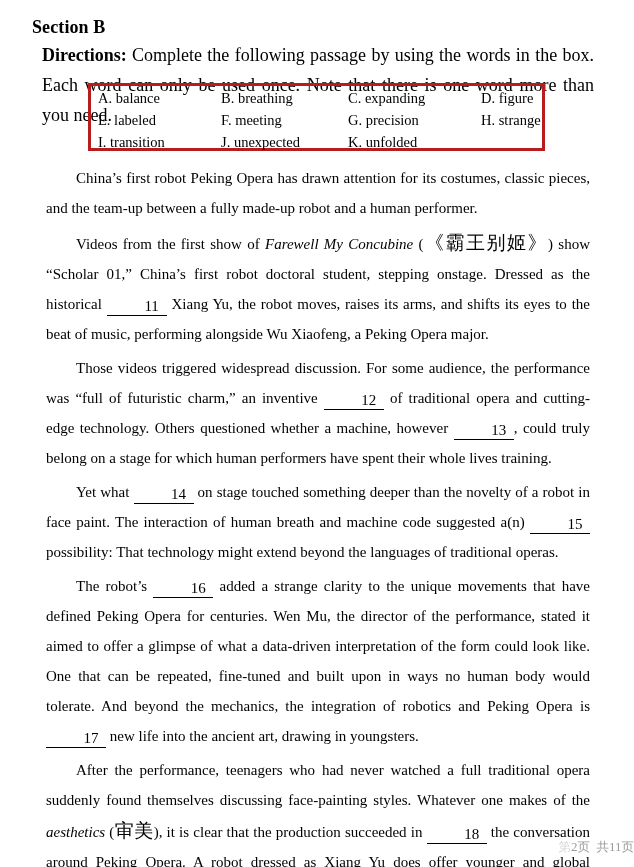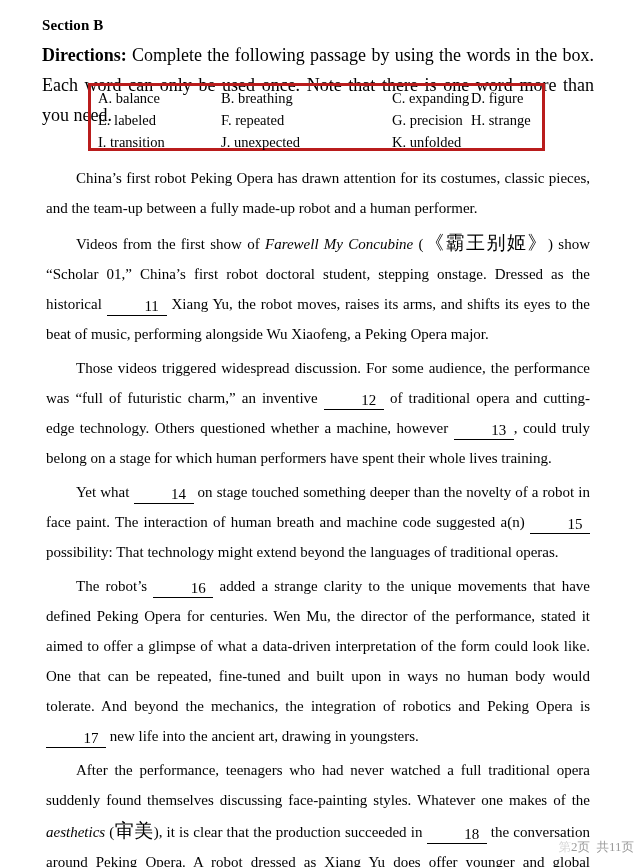--- a/index.html
+++ b/index.html
@@ -16,23 +16,23 @@
     overflow: hidden;
   }
   .page {
     position: absolute;
     left: 0; top: 0;
     width: 634px;
     height: 867px;
   }
   .section-title {
     position: absolute;
-    left: 42px;
+    left: 32px;
     top: 17px;
-    font-size: 15px;
+    font-size: 18px;
     font-weight: bold;
     letter-spacing: 0.1px;
   }
   .directions {
     position: absolute;
     left: 42px;
     top: 40px;
     width: 552px;
     font-size: 18px;
     line-height: 30px;
@@ -63,22 +63,22 @@
     position: relative;
   }
   .word-cell {
     position: absolute;
     font-size: 14.5px;
     line-height: 22px;
     white-space: nowrap;
   }
   .wc0 { left: 0px; }
   .wc1 { left: 123px; }
-  .wc2 { left: 250px; margin-left: 44px; }
-  .wc3 { left: 373px; }
+  .wc2 { left: 250px; }
+  .wc3 { left: 383px; }
 
   .passage {
     position: absolute;
     left: 42px;
     top: 159px;
     width: 552px;
     font-size: 15px;
     line-height: 30px;
   }
   .para {
@@ -134,21 +134,21 @@
   <div class="word-box">
     <div class="word-grid">
       <div class="word-row">
         <span class="word-cell wc0">A. balance</span>
         <span class="word-cell wc1">B. breathing</span>
         <span class="word-cell wc2">C. expanding</span>
         <span class="word-cell wc3">D. figure</span>
       </div>
       <div class="word-row">
         <span class="word-cell wc0">E. labeled</span>
-        <span class="word-cell wc1">F. repeated</span>
+        <span class="word-cell wc1">F. meeting</span>
         <span class="word-cell wc2">G. precision</span>
         <span class="word-cell wc3">H. strange</span>
       </div>
       <div class="word-row">
         <span class="word-cell wc0">I. transition</span>
         <span class="word-cell wc1">J. unexpected</span>
         <span class="word-cell wc2">K. unfolded</span>
         <span class="word-cell wc3"></span>
       </div>
     </div>

